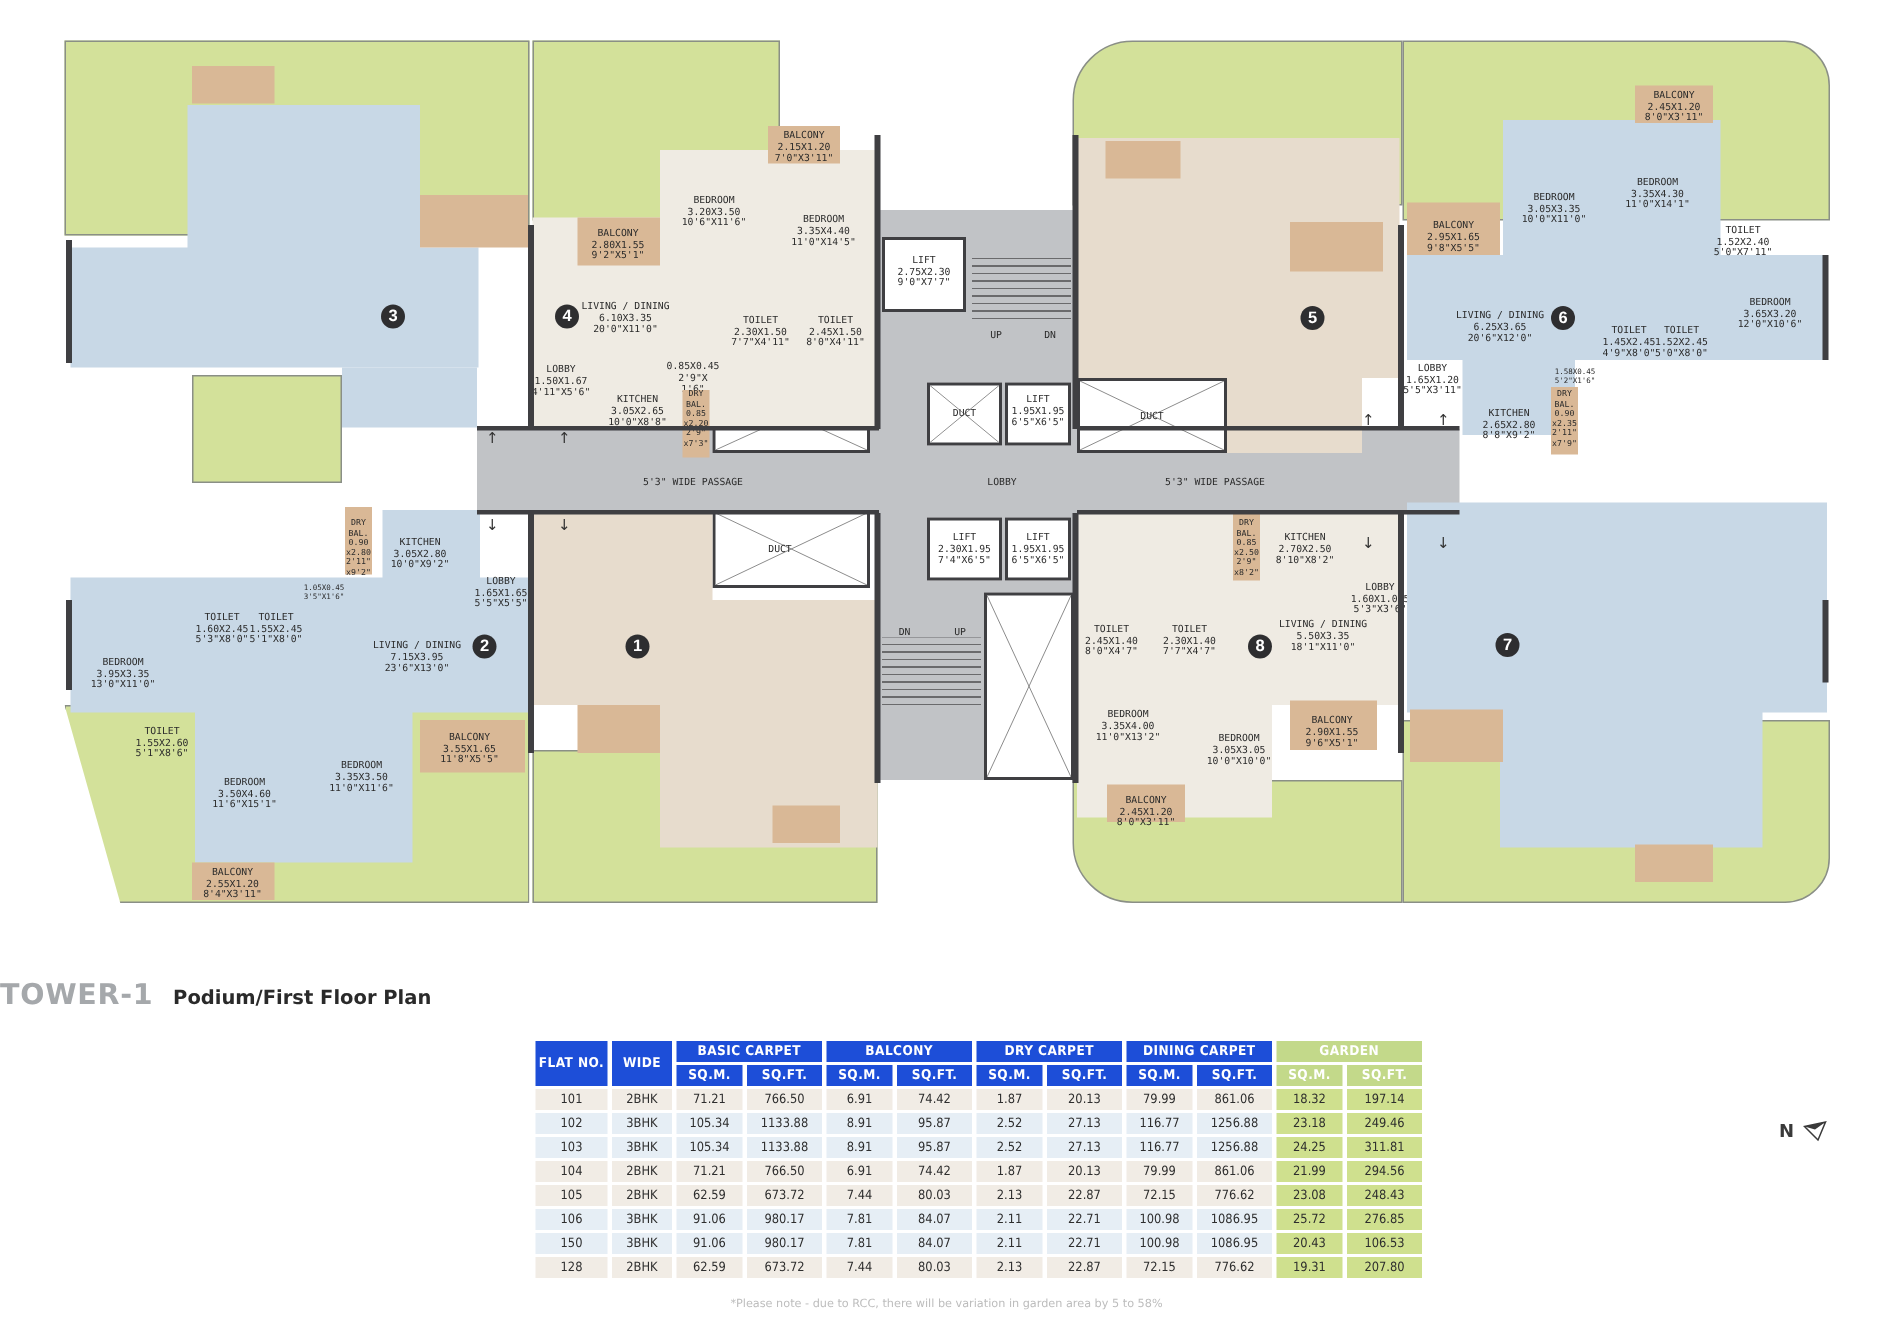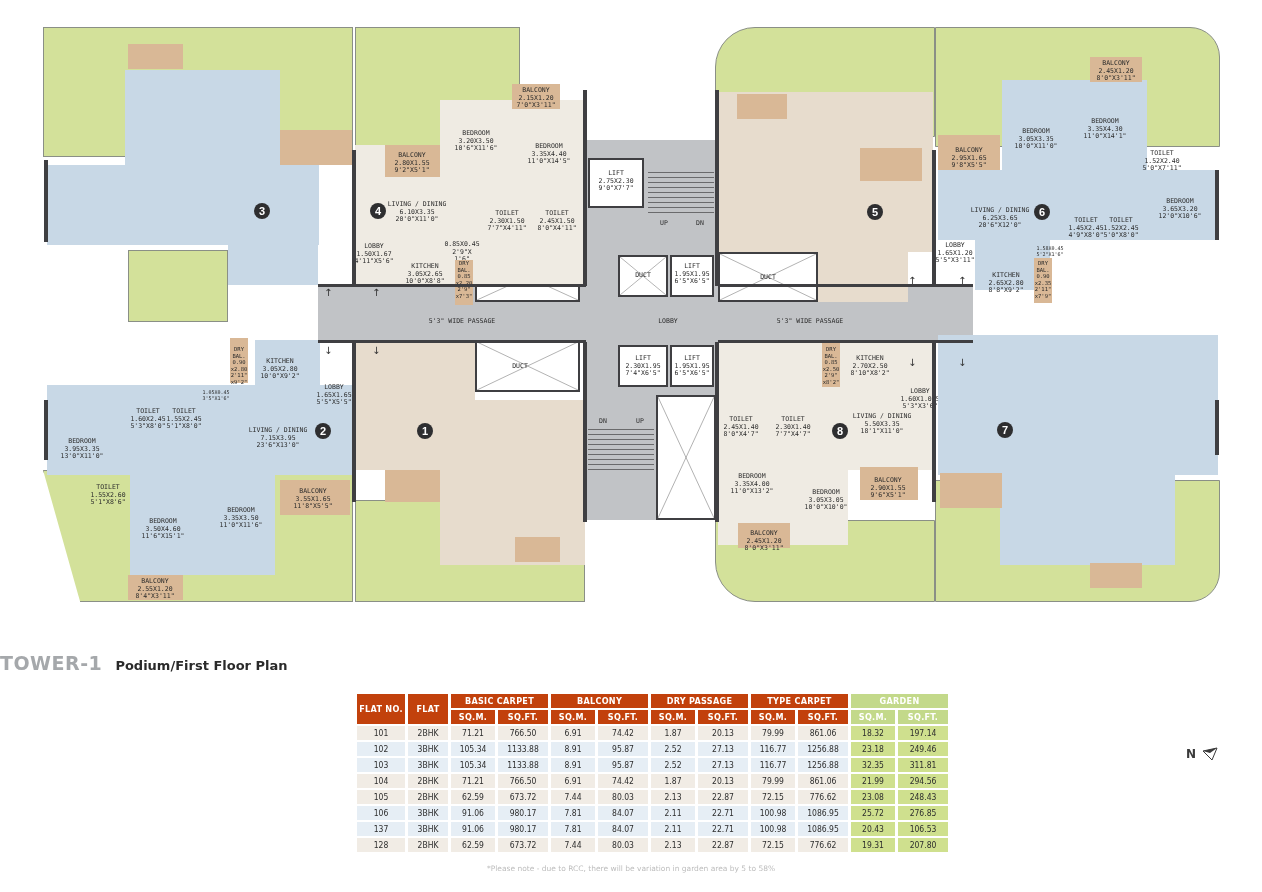--- a/index.html
+++ b/index.html
@@ -18,21 +18,21 @@
   .lbl { position: absolute; font-family: "DejaVu Sans Mono", monospace; font-size: 6.5px; line-height: 7.5px; color: #2b2b2b; text-align: center; white-space: pre; transform: translateX(-50%); }
   .badge { position: absolute; width: 16px; height: 16px; border-radius: 50%; background: #2e2e30; color: #fff; font-family: "Liberation Sans", sans-serif; font-weight: bold; font-size: 11px; line-height: 16px; text-align: center; }
   .stair { background: repeating-linear-gradient(180deg, #c1c3c6 0 4px, #6a6a6c 4px 5px); }
   .arrow { position: absolute; font-size: 10px; color: #333; line-height: 10px; }
 
   .title-wrap { position: absolute; left: 0; width: 1262px; top: 652px; text-align: left; }
   .title-main { font-family: "DejaVu Sans", sans-serif; font-weight: bold; font-size: 19px; color: #a5a8ab; letter-spacing: 0.5px; }
   .title-sub { font-family: "DejaVu Sans", sans-serif; font-weight: bold; font-size: 13px; color: #2a2a2a; margin-left: 8px; }
 
   table.area { position: absolute; left: 354px; top: 692px; border-collapse: separate; border-spacing: 3px 2px; font-family: "DejaVu Sans Condensed", "DejaVu Sans", sans-serif; }
-  table.area th { background: #c2410c; color: #fff; font-weight: bold; font-size: 9px; padding: 1px 2px; height: 12px; letter-spacing: 0.3px; }
+  table.area th { background: #1d4ed8; color: #fff; font-weight: bold; font-size: 9px; padding: 1px 2px; height: 12px; letter-spacing: 0.3px; }
   table.area th.g { background: #c3d98a; }
   table.area th.tall { height: 28px; }
   table.area td { font-size: 8.5px; color: #2d2d2d; text-align: center; height: 14px; padding: 0 2px; }
   table.area tr.r-b td { background: #e6eef5; }
   table.area tr.r-w td { background: #f1ece5; }
   table.area td.g { background: #cfe08e !important; }
   .c0 { width: 44px; } .c1 { width: 36px; } .cn { width: 40px; } .cw { width: 46px; }
 
   .note { position: absolute; left: 0; width: 1262px; top: 864px; text-align: center; font-family: "DejaVu Sans", sans-serif; font-size: 7.5px; color: #bdbdbd; }
   .north { position: absolute; left: 1186px; top: 747px; font-family: "DejaVu Sans", sans-serif; font-weight: bold; font-size: 12px; color: #3a3a3a; }
@@ -361,25 +361,25 @@
 
 <div class="title-wrap">
   <span class="title-main">TOWER-1</span>
   <span class="title-sub">Podium/First Floor Plan</span>
 </div>
 
 <table class="area">
   <thead>
     <tr>
       <th rowspan="2" class="tall c0">FLAT NO.</th>
-      <th rowspan="2" class="tall c1">FLAT</th>
+      <th rowspan="2" class="tall c1">WIDE</th>
       <th colspan="2">BASIC CARPET</th>
       <th colspan="2">BALCONY</th>
-      <th colspan="2">DRY PASSAGE</th>
-      <th colspan="2">TYPE CARPET</th>
+      <th colspan="2">DRY CARPET</th>
+      <th colspan="2">DINING CARPET</th>
       <th colspan="2" class="g">GARDEN</th>
     </tr>
     <tr>
       <th class="cn">SQ.M.</th>
       <th class="cw">SQ.FT.</th>
       <th class="cn">SQ.M.</th>
       <th class="cw">SQ.FT.</th>
       <th class="cn">SQ.M.</th>
       <th class="cw">SQ.FT.</th>
       <th class="cn">SQ.M.</th>
@@ -421,21 +421,21 @@
         <td>103</td>
         <td>3BHK</td>
         <td>105.34</td>
         <td>1133.88</td>
         <td>8.91</td>
         <td>95.87</td>
         <td>2.52</td>
         <td>27.13</td>
         <td>116.77</td>
         <td>1256.88</td>
-        <td class="g">32.35</td>
+        <td class="g">24.25</td>
         <td class="g">311.81</td>
       </tr>
       <tr class="r-w">
         <td>104</td>
         <td>2BHK</td>
         <td>71.21</td>
         <td>766.50</td>
         <td>6.91</td>
         <td>74.42</td>
         <td>1.87</td>
@@ -467,21 +467,21 @@
         <td>7.81</td>
         <td>84.07</td>
         <td>2.11</td>
         <td>22.71</td>
         <td>100.98</td>
         <td>1086.95</td>
         <td class="g">25.72</td>
         <td class="g">276.85</td>
       </tr>
       <tr class="r-b">
-        <td>137</td>
+        <td>150</td>
         <td>3BHK</td>
         <td>91.06</td>
         <td>980.17</td>
         <td>7.81</td>
         <td>84.07</td>
         <td>2.11</td>
         <td>22.71</td>
         <td>100.98</td>
         <td>1086.95</td>
         <td class="g">20.43</td>

